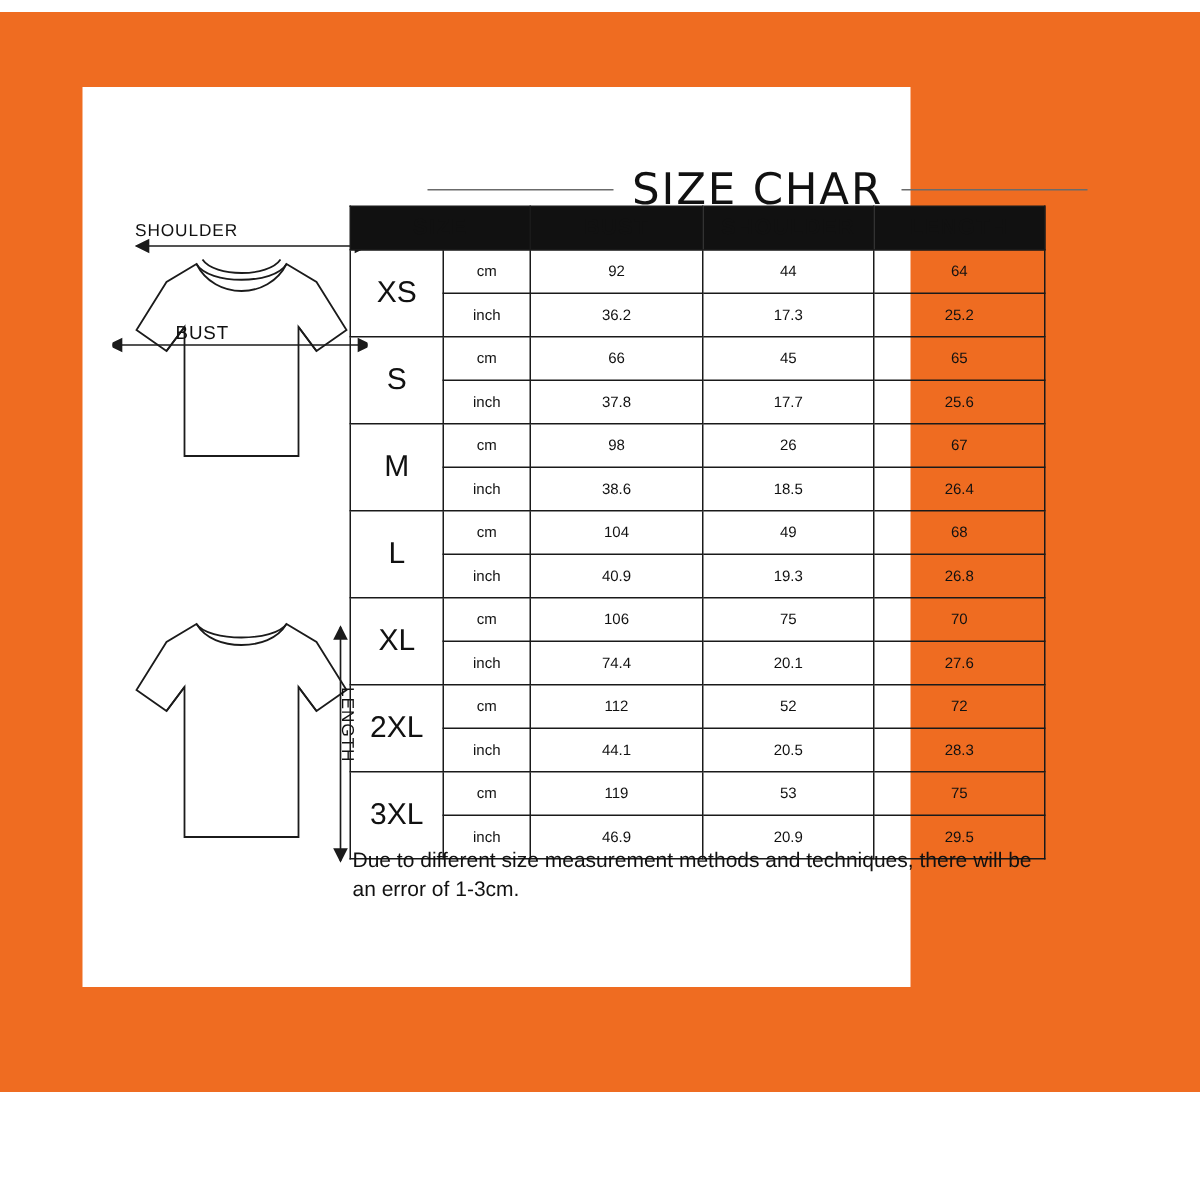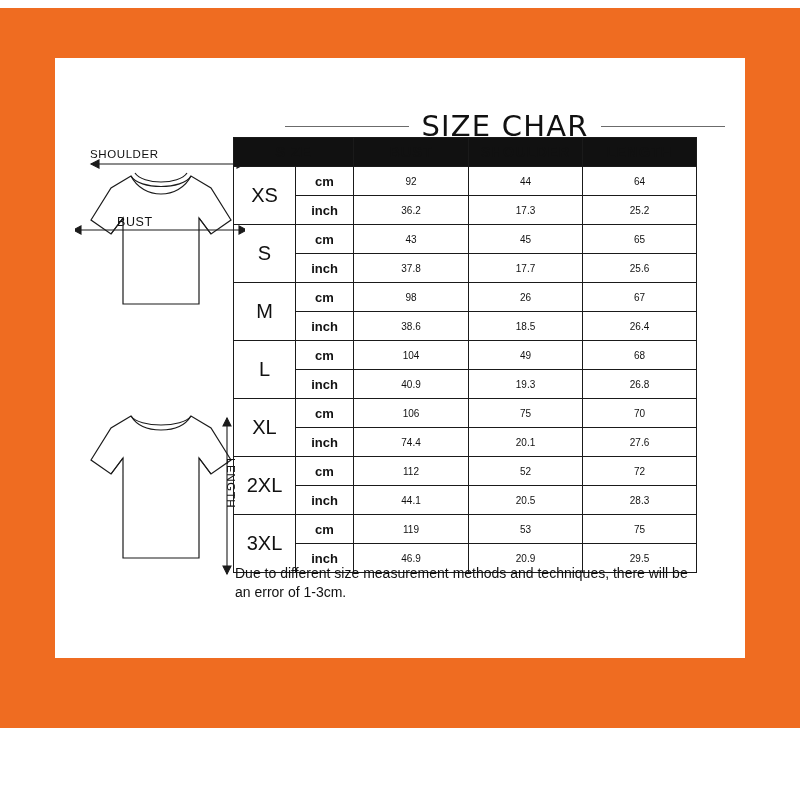--- a/index.html
+++ b/index.html
@@ -45,21 +45,21 @@
     width: 800px;
     height: 72px;
     background: #ffffff;
   }
 
   
   .card {
     position: absolute;
     left: 55px;
     top: 58px;
-    width: 690px;
+    width: 552px;
     height: 600px;
     background: #ffffff;
   }
 
   
   .title-wrap {
     position: absolute;
     left: 230px;
     top: 48px;
     width: 440px;
@@ -138,24 +138,23 @@
     padding: 0;
     border: 1px solid #111111;
   }
   td.size-cell {
     font-size: 20px;
     font-weight: 400;
     width: 62px;
     font-family: "DejaVu Sans", sans-serif;
   }
   td.unit-cell {
-    font-size: 13px;
+    font-size: 10px;
     width: 58px;
     height: 26px;
-    font-weight: bold;
   }
   td.val-cell {
     font-size: 10px;
     height: 26px;
   }
 
   
   col.c-size { width: 62px; }
   col.c-unit { width: 58px; }
   col.c-bust { width: 115px; }
@@ -268,21 +267,21 @@
           <tr>
             <td class="unit-cell">inch</td>
             <td class="val-cell">36.2</td>
             <td class="val-cell">17.3</td>
             <td class="val-cell">25.2</td>
           </tr>
 
           <tr>
             <td class="size-cell" rowspan="2">S</td>
             <td class="unit-cell">cm</td>
-            <td class="val-cell">43</td>
+            <td class="val-cell">66</td>
             <td class="val-cell">45</td>
             <td class="val-cell">65</td>
           </tr>
           <tr>
             <td class="unit-cell">inch</td>
             <td class="val-cell">37.8</td>
             <td class="val-cell">17.7</td>
             <td class="val-cell">25.6</td>
           </tr>
 

